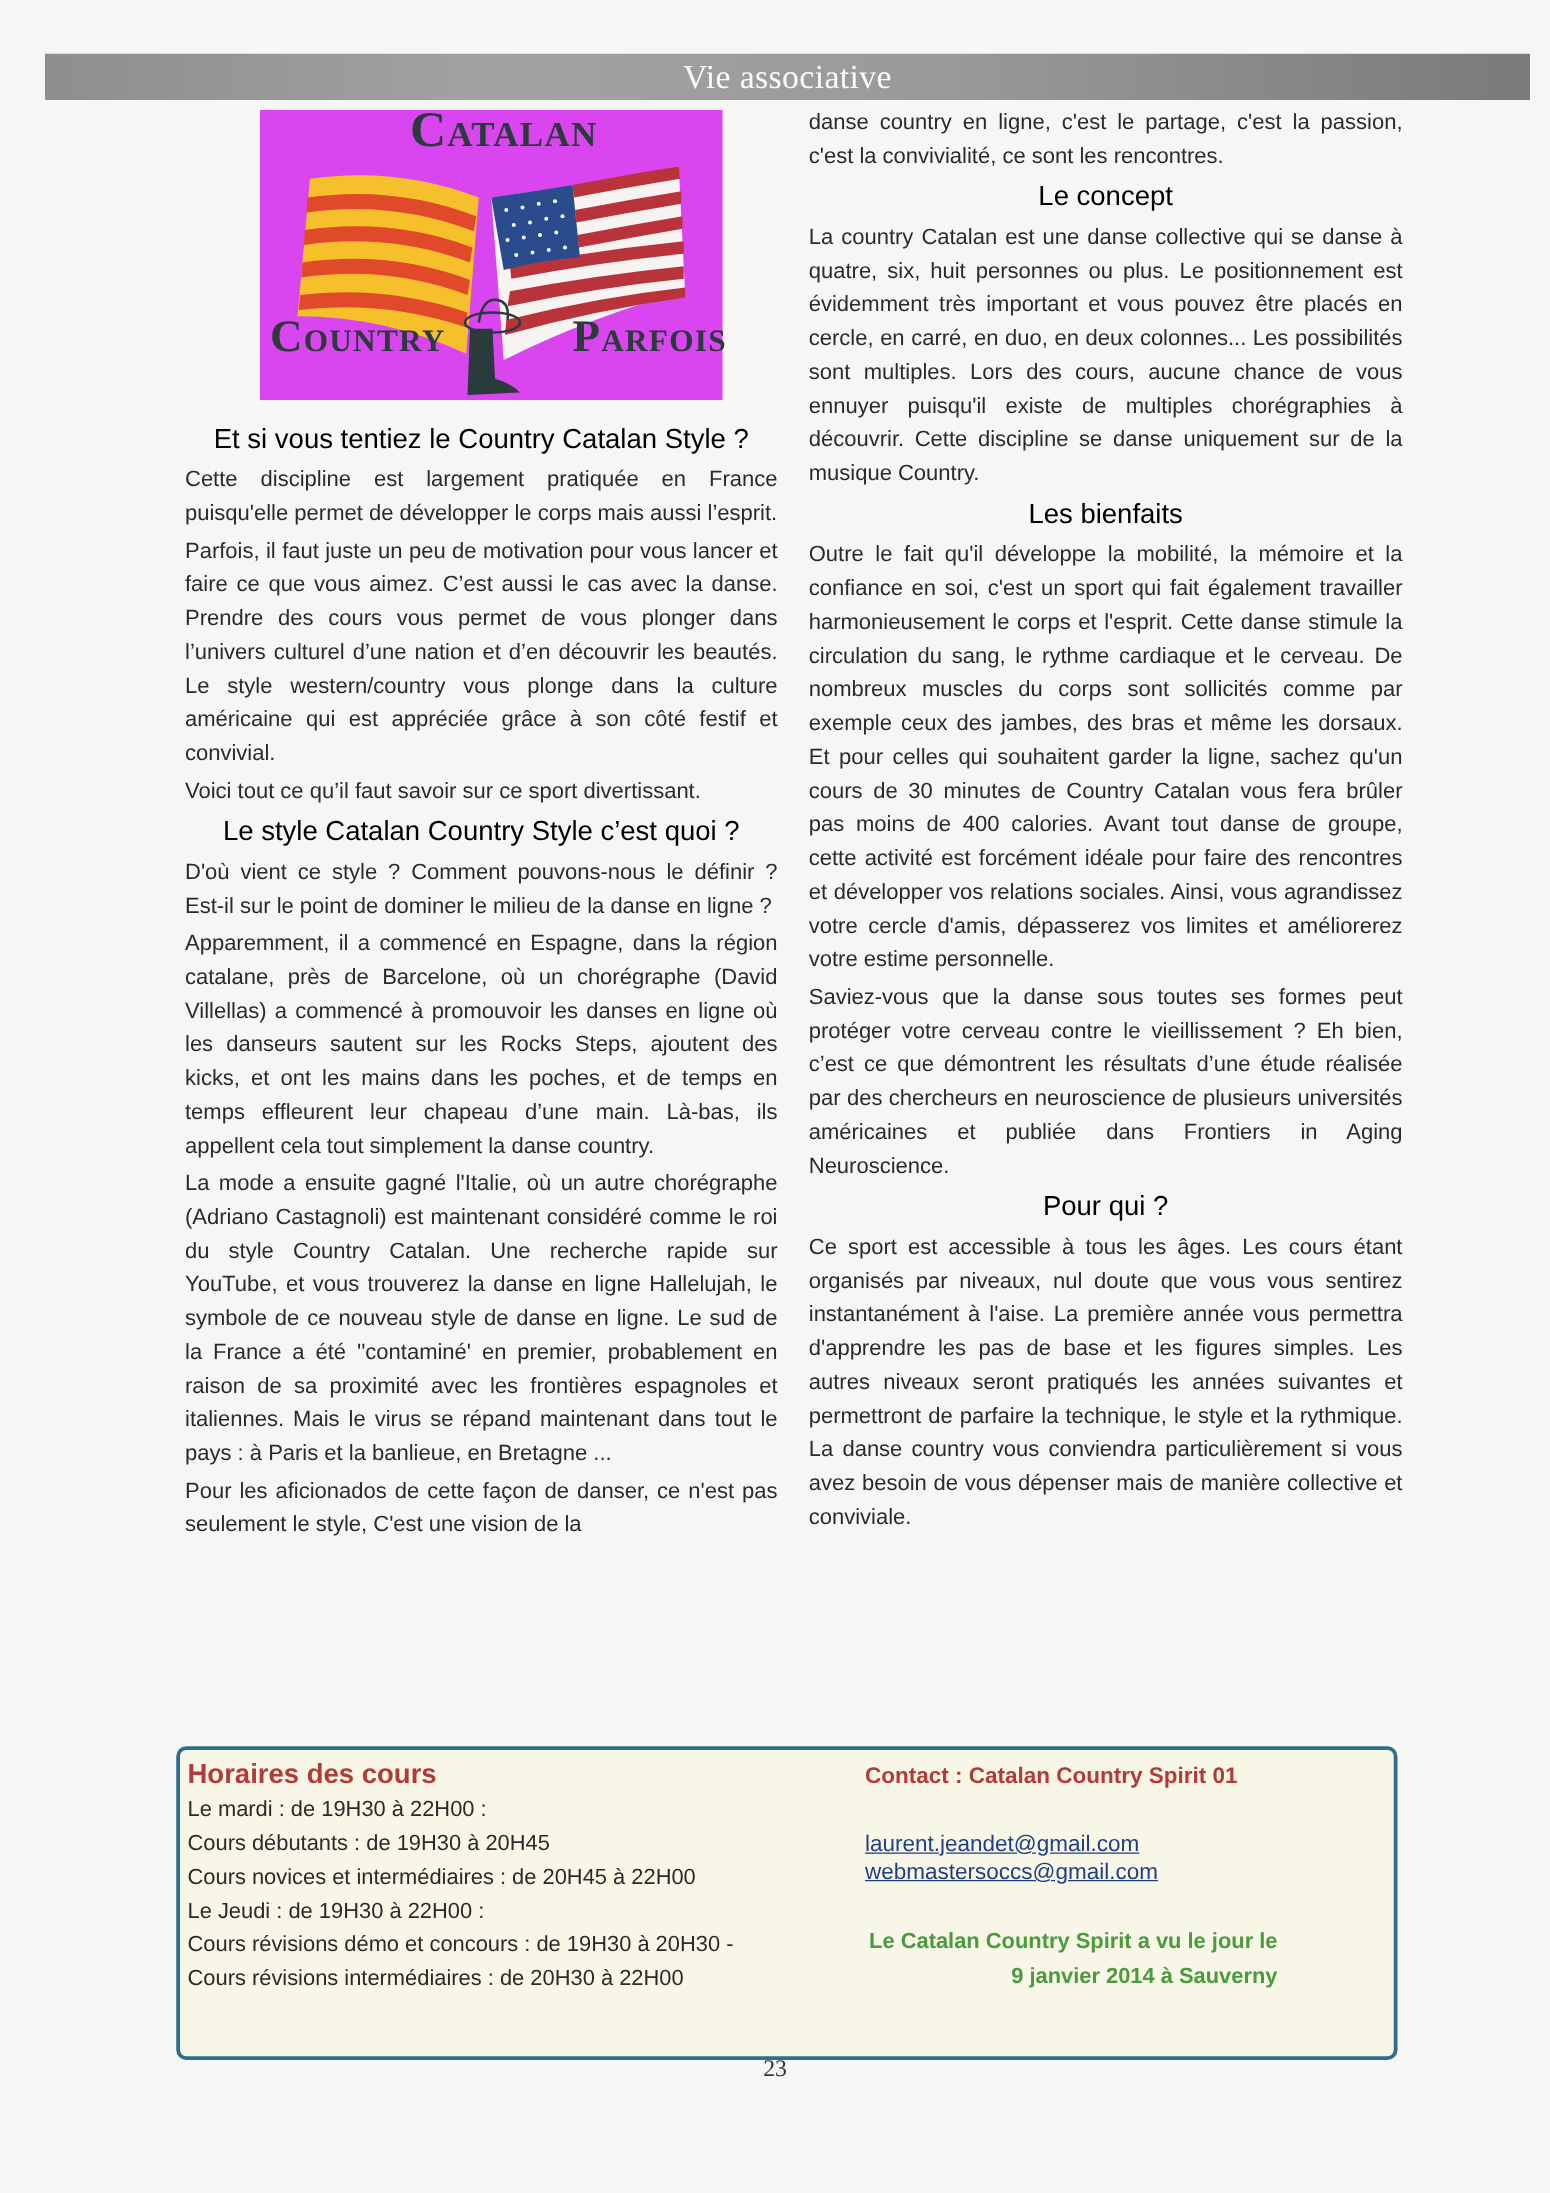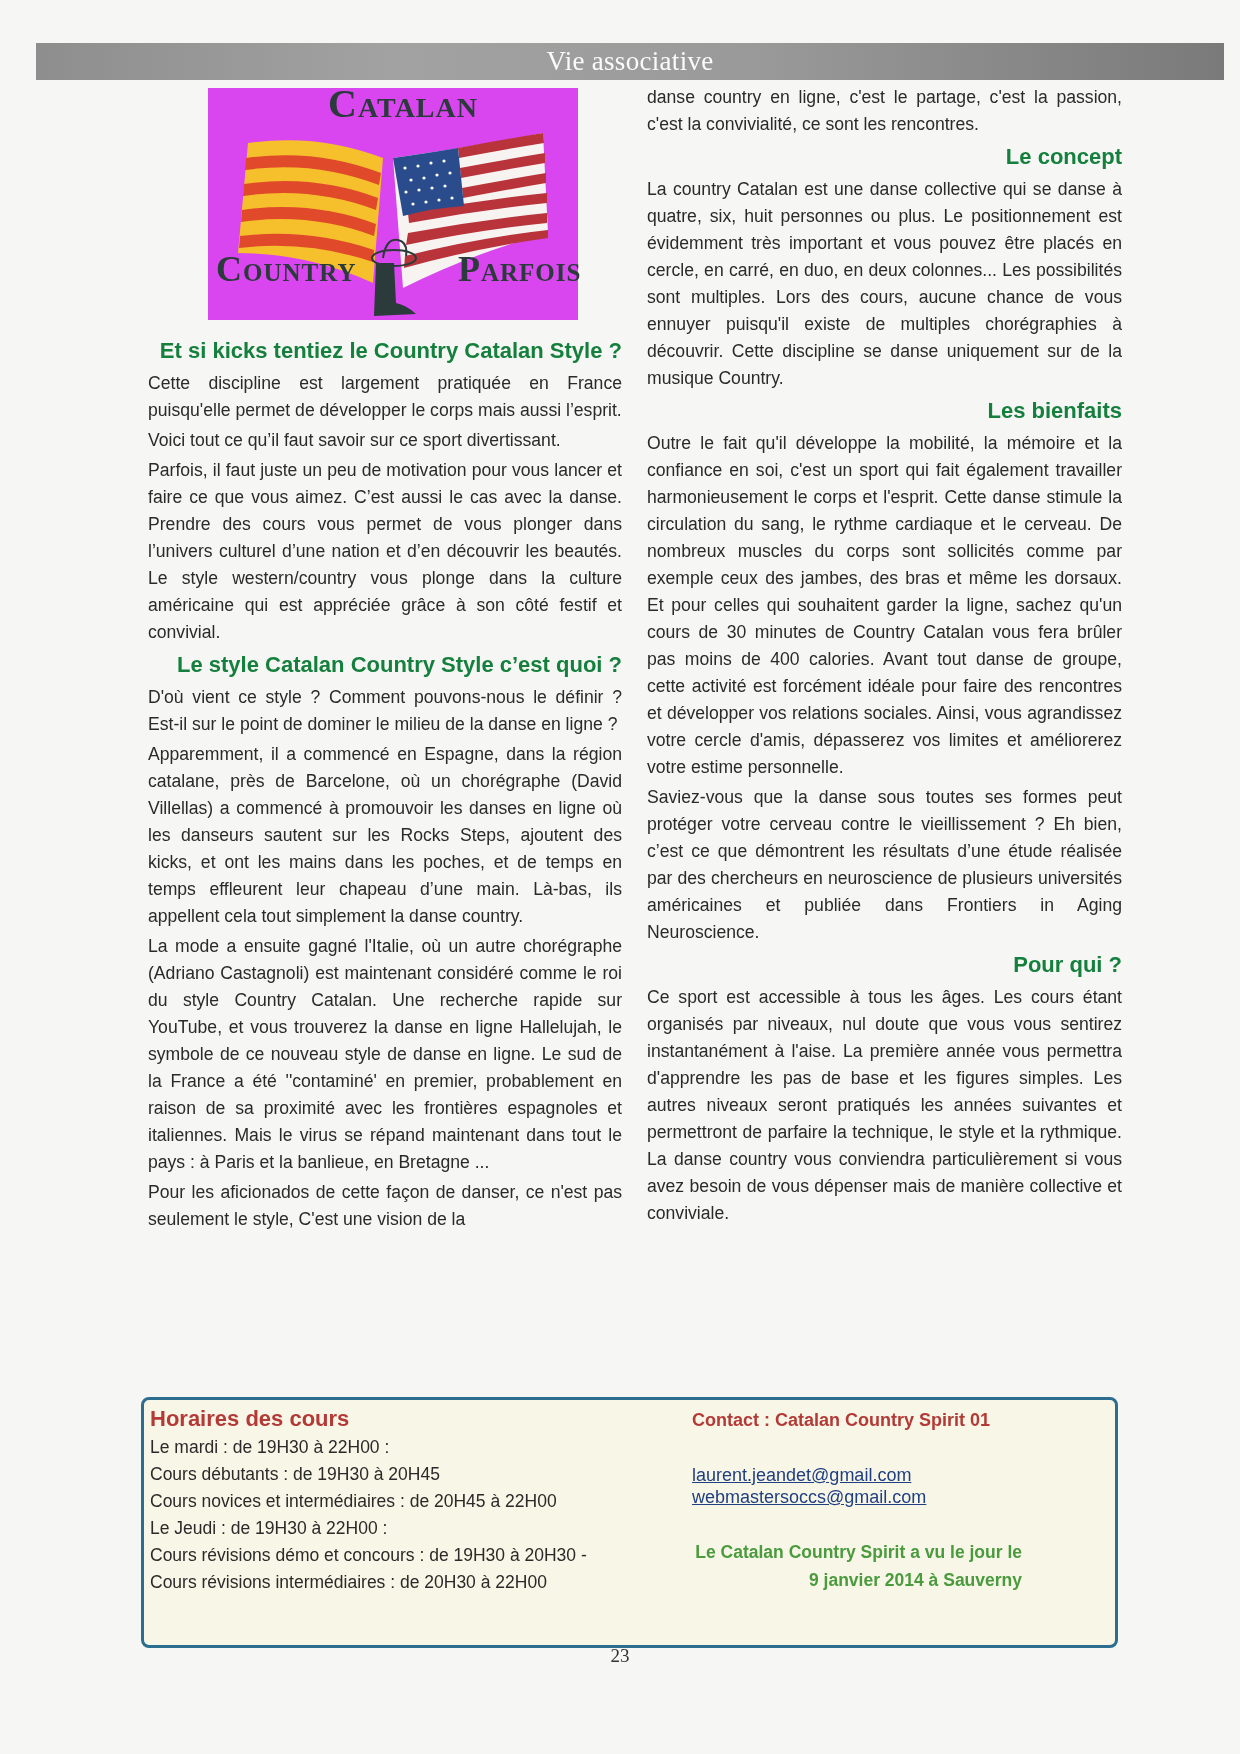--- a/index.html
+++ b/index.html
@@ -6,21 +6,21 @@
   body{width:1240px;height:1754px;background:#f6f6f4;position:relative;overflow:hidden;
        font-family:"Liberation Sans",sans-serif;color:#2a2a2a;}
   .header-bar{position:absolute;left:36px;top:43px;width:1188px;height:37px;
        background:linear-gradient(90deg,#8e8e8e 0%,#a2a2a2 30%,#9a9a9a 60%,#7a7a7a 100%);
        text-align:center;}
   .header-bar span{font-family:"Liberation Serif",serif;color:#fbfbfb;font-size:27px;line-height:37px;letter-spacing:0.3px;}
   .col{position:absolute;font-size:17.6px;line-height:27px;text-align:justify;}
   .col p{margin:0 0 3px 0;}
   .col-left{left:148px;top:88px;width:474px;}
   .col-right{left:647px;top:84px;width:475px;}
-  .h{color:#15803d;font-weight:bold;font-size:22px;line-height:30px;margin:4px 0 4px 0;text-align:right;}
+  .h{color:#000000;font-weight:normal;font-size:22px;line-height:30px;margin:4px 0 4px 0;text-align:center;}
   .logo{width:370px;height:232px;margin:0 0 0 60px;position:relative;background:#d946ef;}
   .logo-word{position:absolute;font-family:"Liberation Serif",serif;font-weight:bold;color:#2b3a3a;letter-spacing:1px;}
   .box{position:absolute;left:141px;top:1397px;width:977px;height:251px;border:3px solid #2d6d8f;border-radius:8px;
        background:#f8f6e6;box-sizing:border-box;}
   .box-left{position:absolute;left:6px;top:4px;width:520px;}
   .box-left .bh{color:#b33a36;font-weight:bold;font-size:22px;line-height:30px;}
   .box-left .bl{font-size:17.5px;line-height:27px;color:#2a2a2a;}
   .box-right{position:absolute;left:548px;top:6px;width:410px;}
   .contact-title{color:#b33a36;font-weight:bold;font-size:18px;line-height:28px;}
   .email{display:block;color:#1f3f82;text-decoration:underline;font-size:18px;line-height:22px;}
@@ -79,24 +79,24 @@
         <path d="M168 175 L186 175 L188 215 Q200 218 208 226 L166 228 Z" fill="#2b3a3a"></path>
         <ellipse cx="186" cy="170" rx="22" ry="8" fill="none" stroke="#2b3a3a" stroke-width="2"></ellipse>
         <path d="M175 170 Q178 150 190 152 Q200 154 198 168" fill="none" stroke="#2b3a3a" stroke-width="2"></path>
       </g>
     </svg>
     <span class="logo-word" style="left:120px;top:2px;font-size:40px;font-variant:small-caps;">Catalan</span>
     <span class="logo-word" style="left:8px;top:168px;font-size:36px;font-variant:small-caps;">Country</span>
     <span class="logo-word" style="left:250px;top:168px;font-size:36px;font-variant:small-caps;">Parfois</span>
   </div>
 
-  <div class="h" style="margin-top:16px;">Et si kicks tentiez le Country Catalan Style ?</div>
+  <div class="h" style="margin-top:16px;">Et si vous tentiez le Country Catalan Style ?</div>
   <p>Cette discipline est largement pratiquée en France puisqu'elle permet de développer le corps mais aussi l’esprit.</p>
+  <p>Parfois, il faut juste un peu de motivation pour vous lancer et faire ce que vous aimez. C’est aussi le cas avec la danse. Prendre des cours vous permet de vous plonger dans l’univers culturel d’une nation et d’en découvrir les beautés. Le style western/country vous plonge dans la culture américaine qui est appréciée grâce à son côté festif et convivial.</p>
   <p>Voici tout ce qu’il faut savoir sur ce sport divertissant.</p>
-  <p>Parfois, il faut juste un peu de motivation pour vous lancer et faire ce que vous aimez. C’est aussi le cas avec la danse. Prendre des cours vous permet de vous plonger dans l’univers culturel d’une nation et d’en découvrir les beautés. Le style western/country vous plonge dans la culture américaine qui est appréciée grâce à son côté festif et convivial.</p>
 
   <div class="h">Le style Catalan Country Style c’est quoi ?</div>
   <p>D'où vient ce style ? Comment pouvons-nous le définir ? Est-il sur le point de dominer le milieu de la danse en ligne ?</p>
   <p>Apparemment, il a commencé en Espagne, dans la région catalane, près de Barcelone, où un chorégraphe (David Villellas) a commencé à promouvoir les danses en ligne où les danseurs sautent sur les Rocks Steps, ajoutent des kicks, et ont les mains dans les poches, et de temps en temps effleurent leur chapeau d’une main. Là-bas, ils appellent cela tout simplement la danse country.</p>
   <p>La mode a ensuite gagné l'Italie, où un autre chorégraphe (Adriano Castagnoli) est maintenant considéré comme le roi du style Country Catalan. Une recherche rapide sur YouTube, et vous trouverez la danse en ligne Hallelujah, le symbole de ce nouveau style de danse en ligne. Le sud de la France a été ''contaminé' en premier, probablement en raison de sa proximité avec les frontières espagnoles et italiennes. Mais le virus se répand maintenant dans tout le pays : à Paris et la banlieue, en Bretagne ...</p>
   <p>Pour les aficionados de cette façon de danser, ce n'est pas seulement le style, C'est une vision de la</p>
 </div>
 
 <div class="col col-right">
   <p>danse country en ligne, c'est le partage, c'est la passion, c'est la convivialité, ce sont les rencontres.</p>

